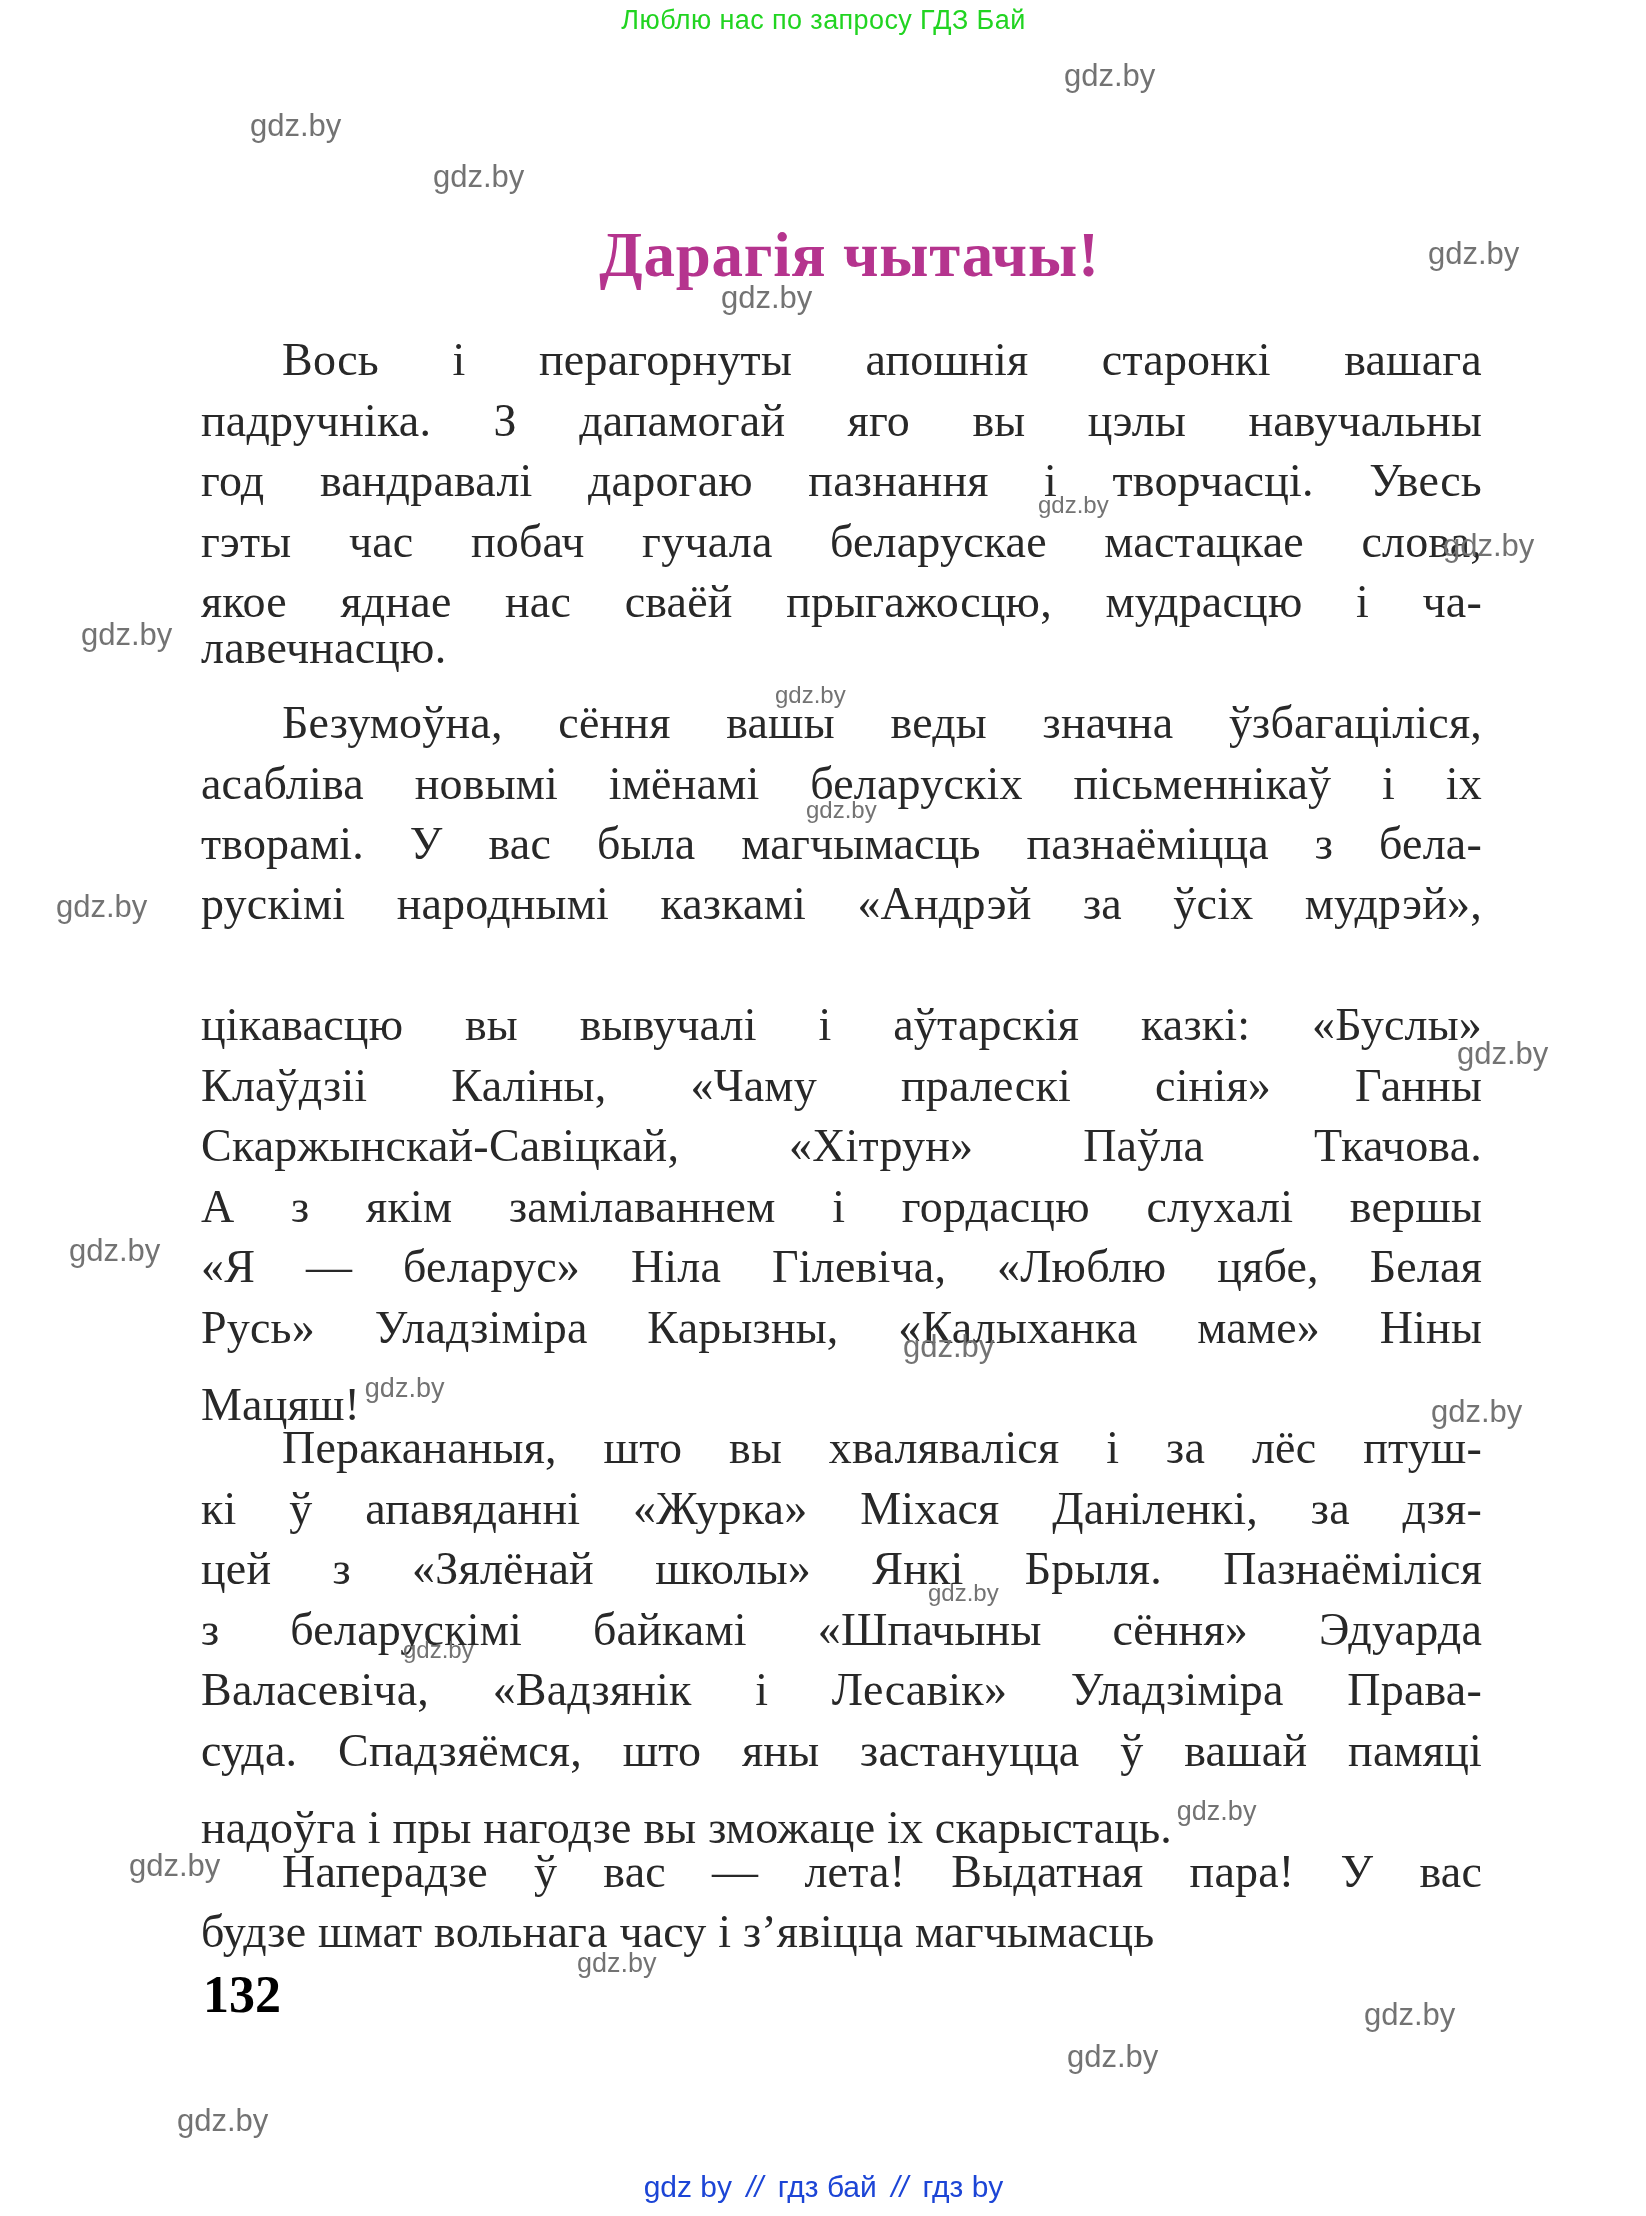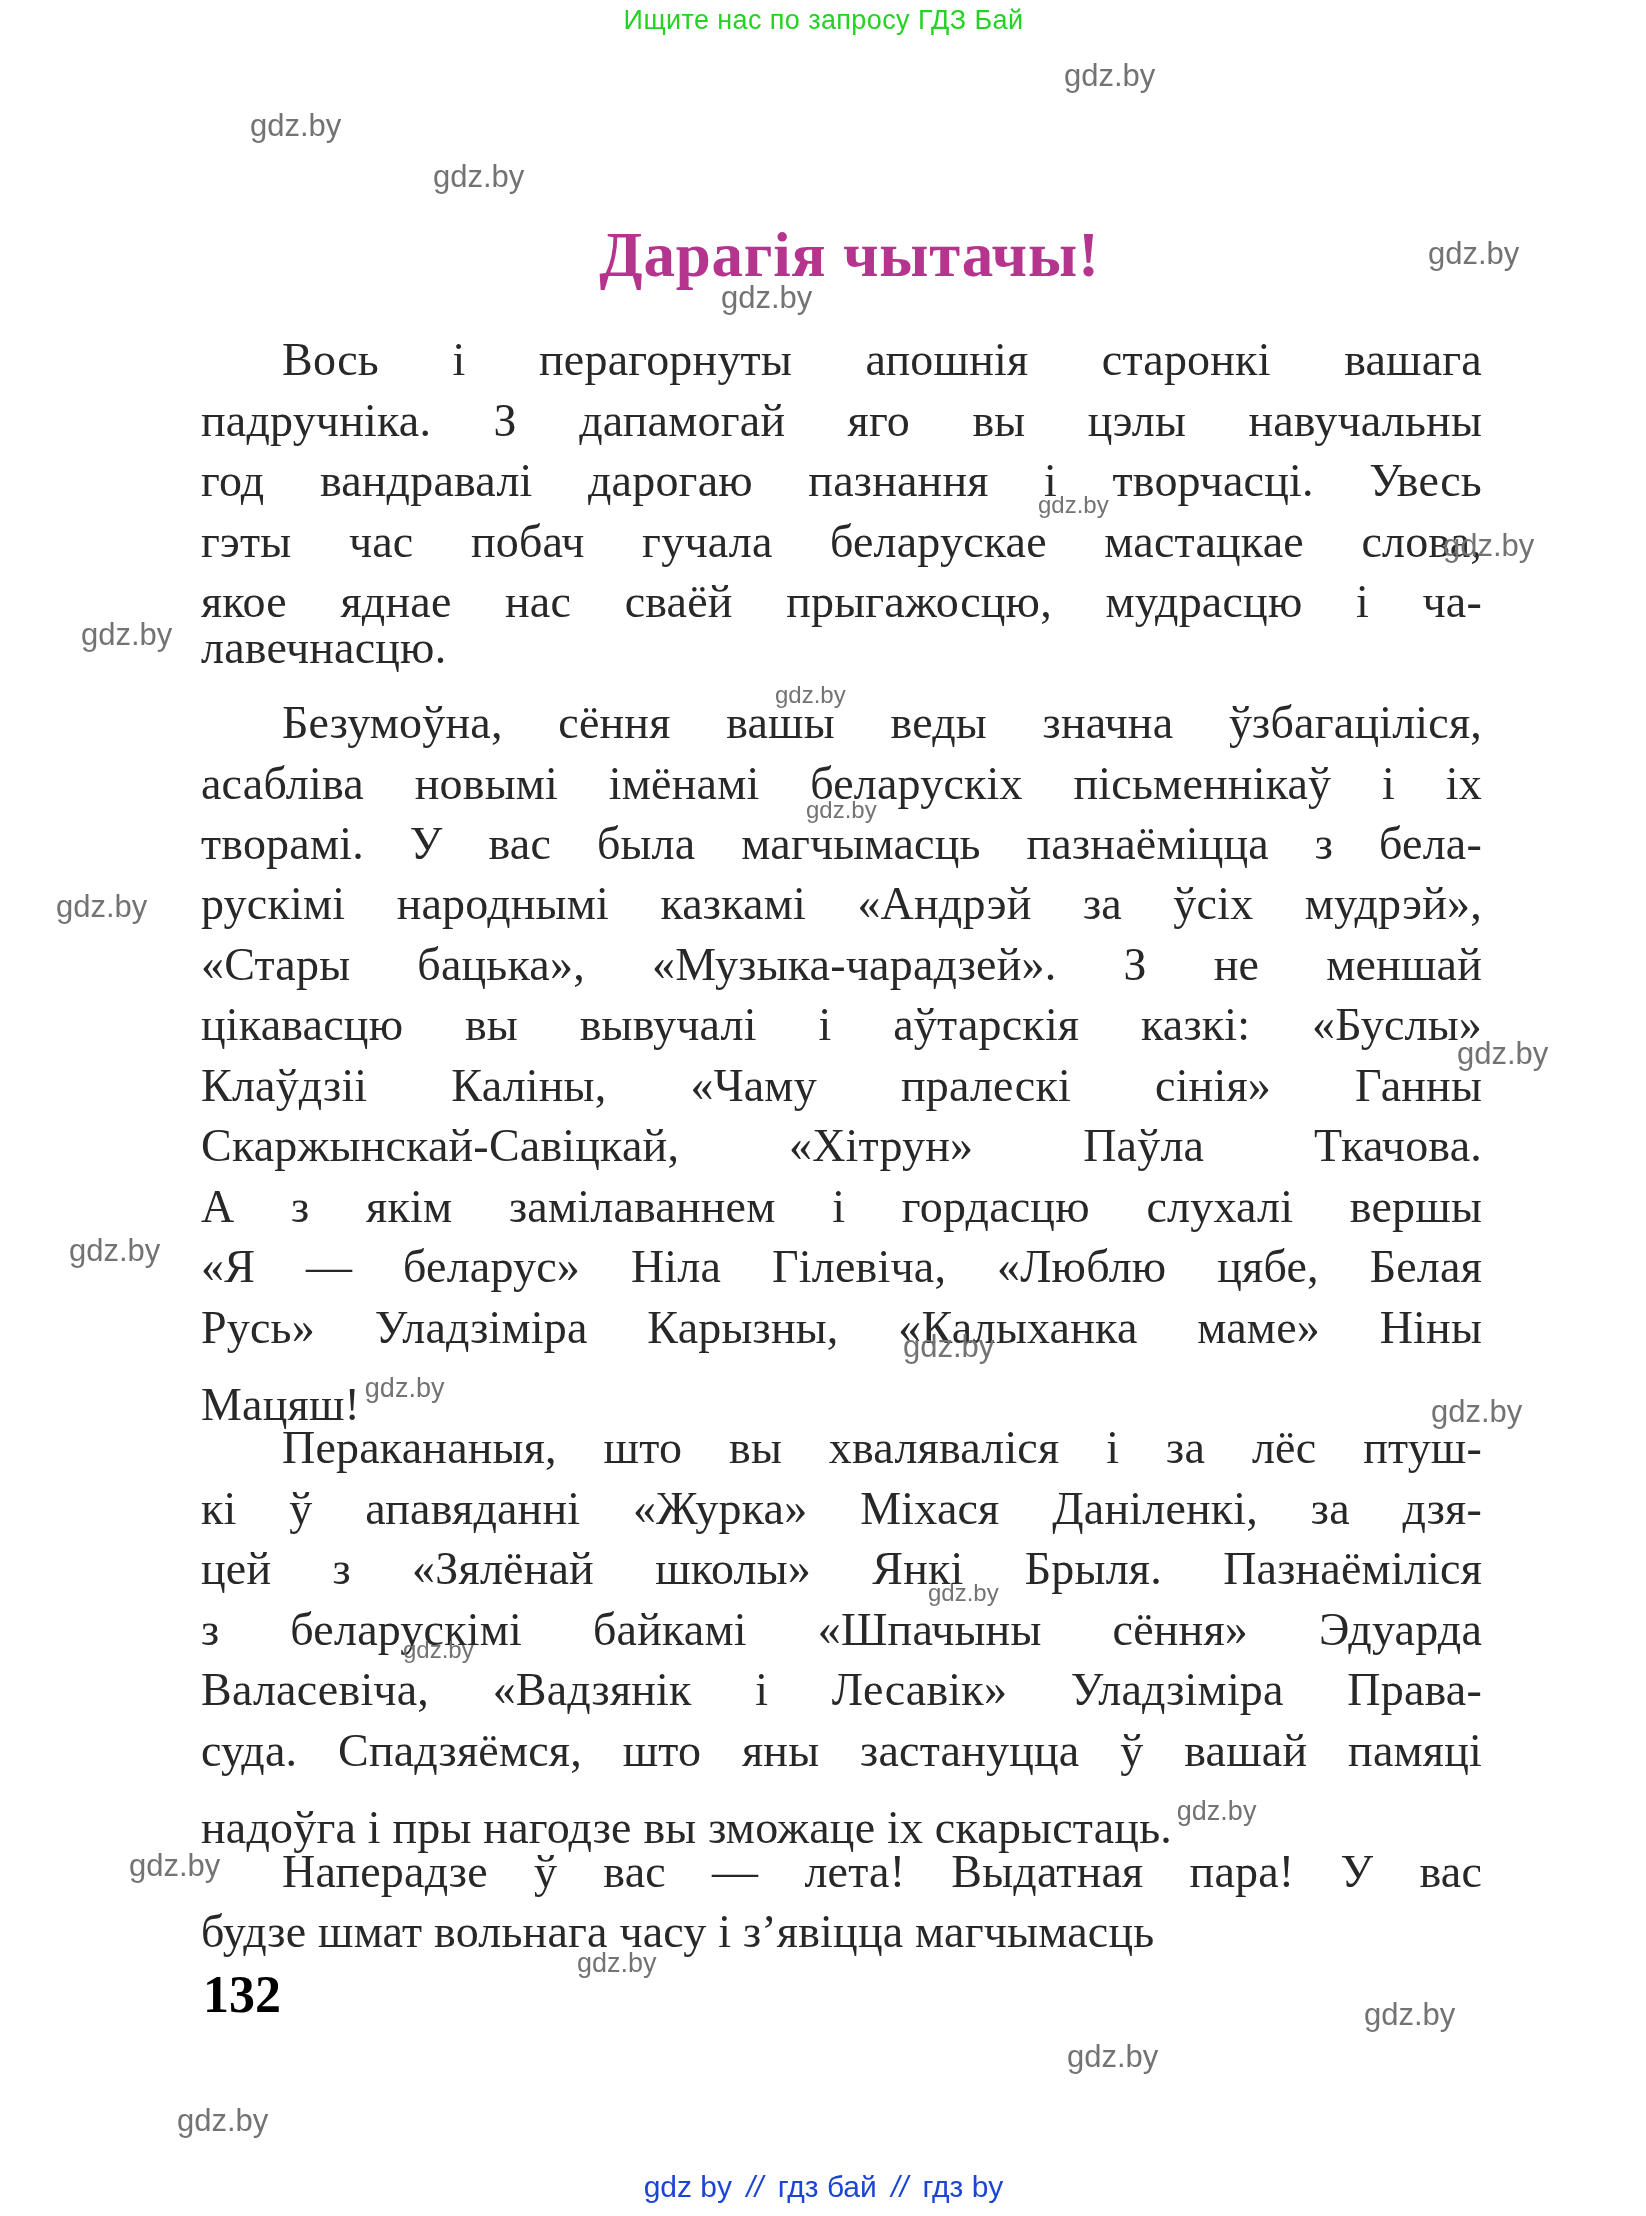--- a/index.html
+++ b/index.html
@@ -40,34 +40,33 @@
     font-family:"Liberation Sans","DejaVu Sans",sans-serif;
     font-size:30px;color:#1c45d6;
   }
   .footer .lnk{color:#1c45d6;text-decoration:none;cursor:pointer;}
   .footer .sep{margin:0 14.5px;font-style:italic;}
 </style>
 </head>
 <body>
 
 <div class="page">
-  <div class="promo">Ищите нас по запросу ГДЗ Бай</div>
+  <div class="promo">Люблю нас по запросу ГДЗ Бай</div>
   <h1 class="title">Дарагія чытачы!</h1>
   <div class="textblock" id="textblock">
       <div class="line first" style="top: 330px;">Вось і перагорнуты апошнія старонкі вашага</div>
       <div class="line" style="top: 391px;">падручніка. З дапамогай яго вы цэлы навучальны</div>
       <div class="line" style="top: 451px;">год вандравалі дарогаю пазнання і творчасці. Увесь</div>
       <div class="line" style="top: 512px;">гэты час побач гучала беларускае мастацкае слова,</div>
       <div class="line" style="top: 572px;">якое яднае нас сваёй прыгажосцю, мудрасцю і ча-</div>
       <div class="line end" style="top: 618px;">лавечнасцю.</div>
       <div class="line first" style="top: 693px;">Безумоўна, сёння вашы веды значна ўзбагаціліся,</div>
       <div class="line" style="top: 754px;">асабліва новымі імёнамі беларускіх пісьменнікаў і іх</div>
       <div class="line" style="top: 814px;">творамі. У вас была магчымасць пазнаёміцца з бела-</div>
       <div class="line" style="top: 874px;">рускімі народнымі казкамі «Андрэй за ўсіх мудрэй»,</div>
-      <div class="line" style="top: 935px;">«Стары бацька», «Музыка-чарадзей». З не меншай</div>
       <div class="line" style="top: 995px;">цікавасцю вы вывучалі і аўтарскія казкі: «Буслы»</div>
       <div class="line" style="top: 1056px;">Клаўдзіі Каліны, «Чаму пралескі сінія» Ганны</div>
       <div class="line" style="top: 1116px;">Скаржынскай-Савіцкай, «Хітрун» Паўла Ткачова.</div>
       <div class="line" style="top: 1177px;">А з якім замілаваннем і гордасцю слухалі вершы</div>
       <div class="line" style="top: 1237px;">«Я — беларус» Ніла Гілевіча, «Люблю цябе, Белая</div>
       <div class="line" style="top: 1298px;">Русь» Уладзіміра Карызны, «Калыханка маме» Ніны</div>
       <div class="line end" style="top: 1358px;">Мацяш!<span class="wm-sup">gdz.by</span></div>
       <div class="line first" style="top: 1418px;">Перакананыя, што вы хваляваліся і за лёс птуш-</div>
       <div class="line" style="top: 1479px;">кі ў апавяданні «Журка» Міхася Даніленкі, за дзя-</div>
       <div class="line" style="top: 1539px;">цей з «Зялёнай школы» Янкі Брыля. Пазнаёміліся</div>

